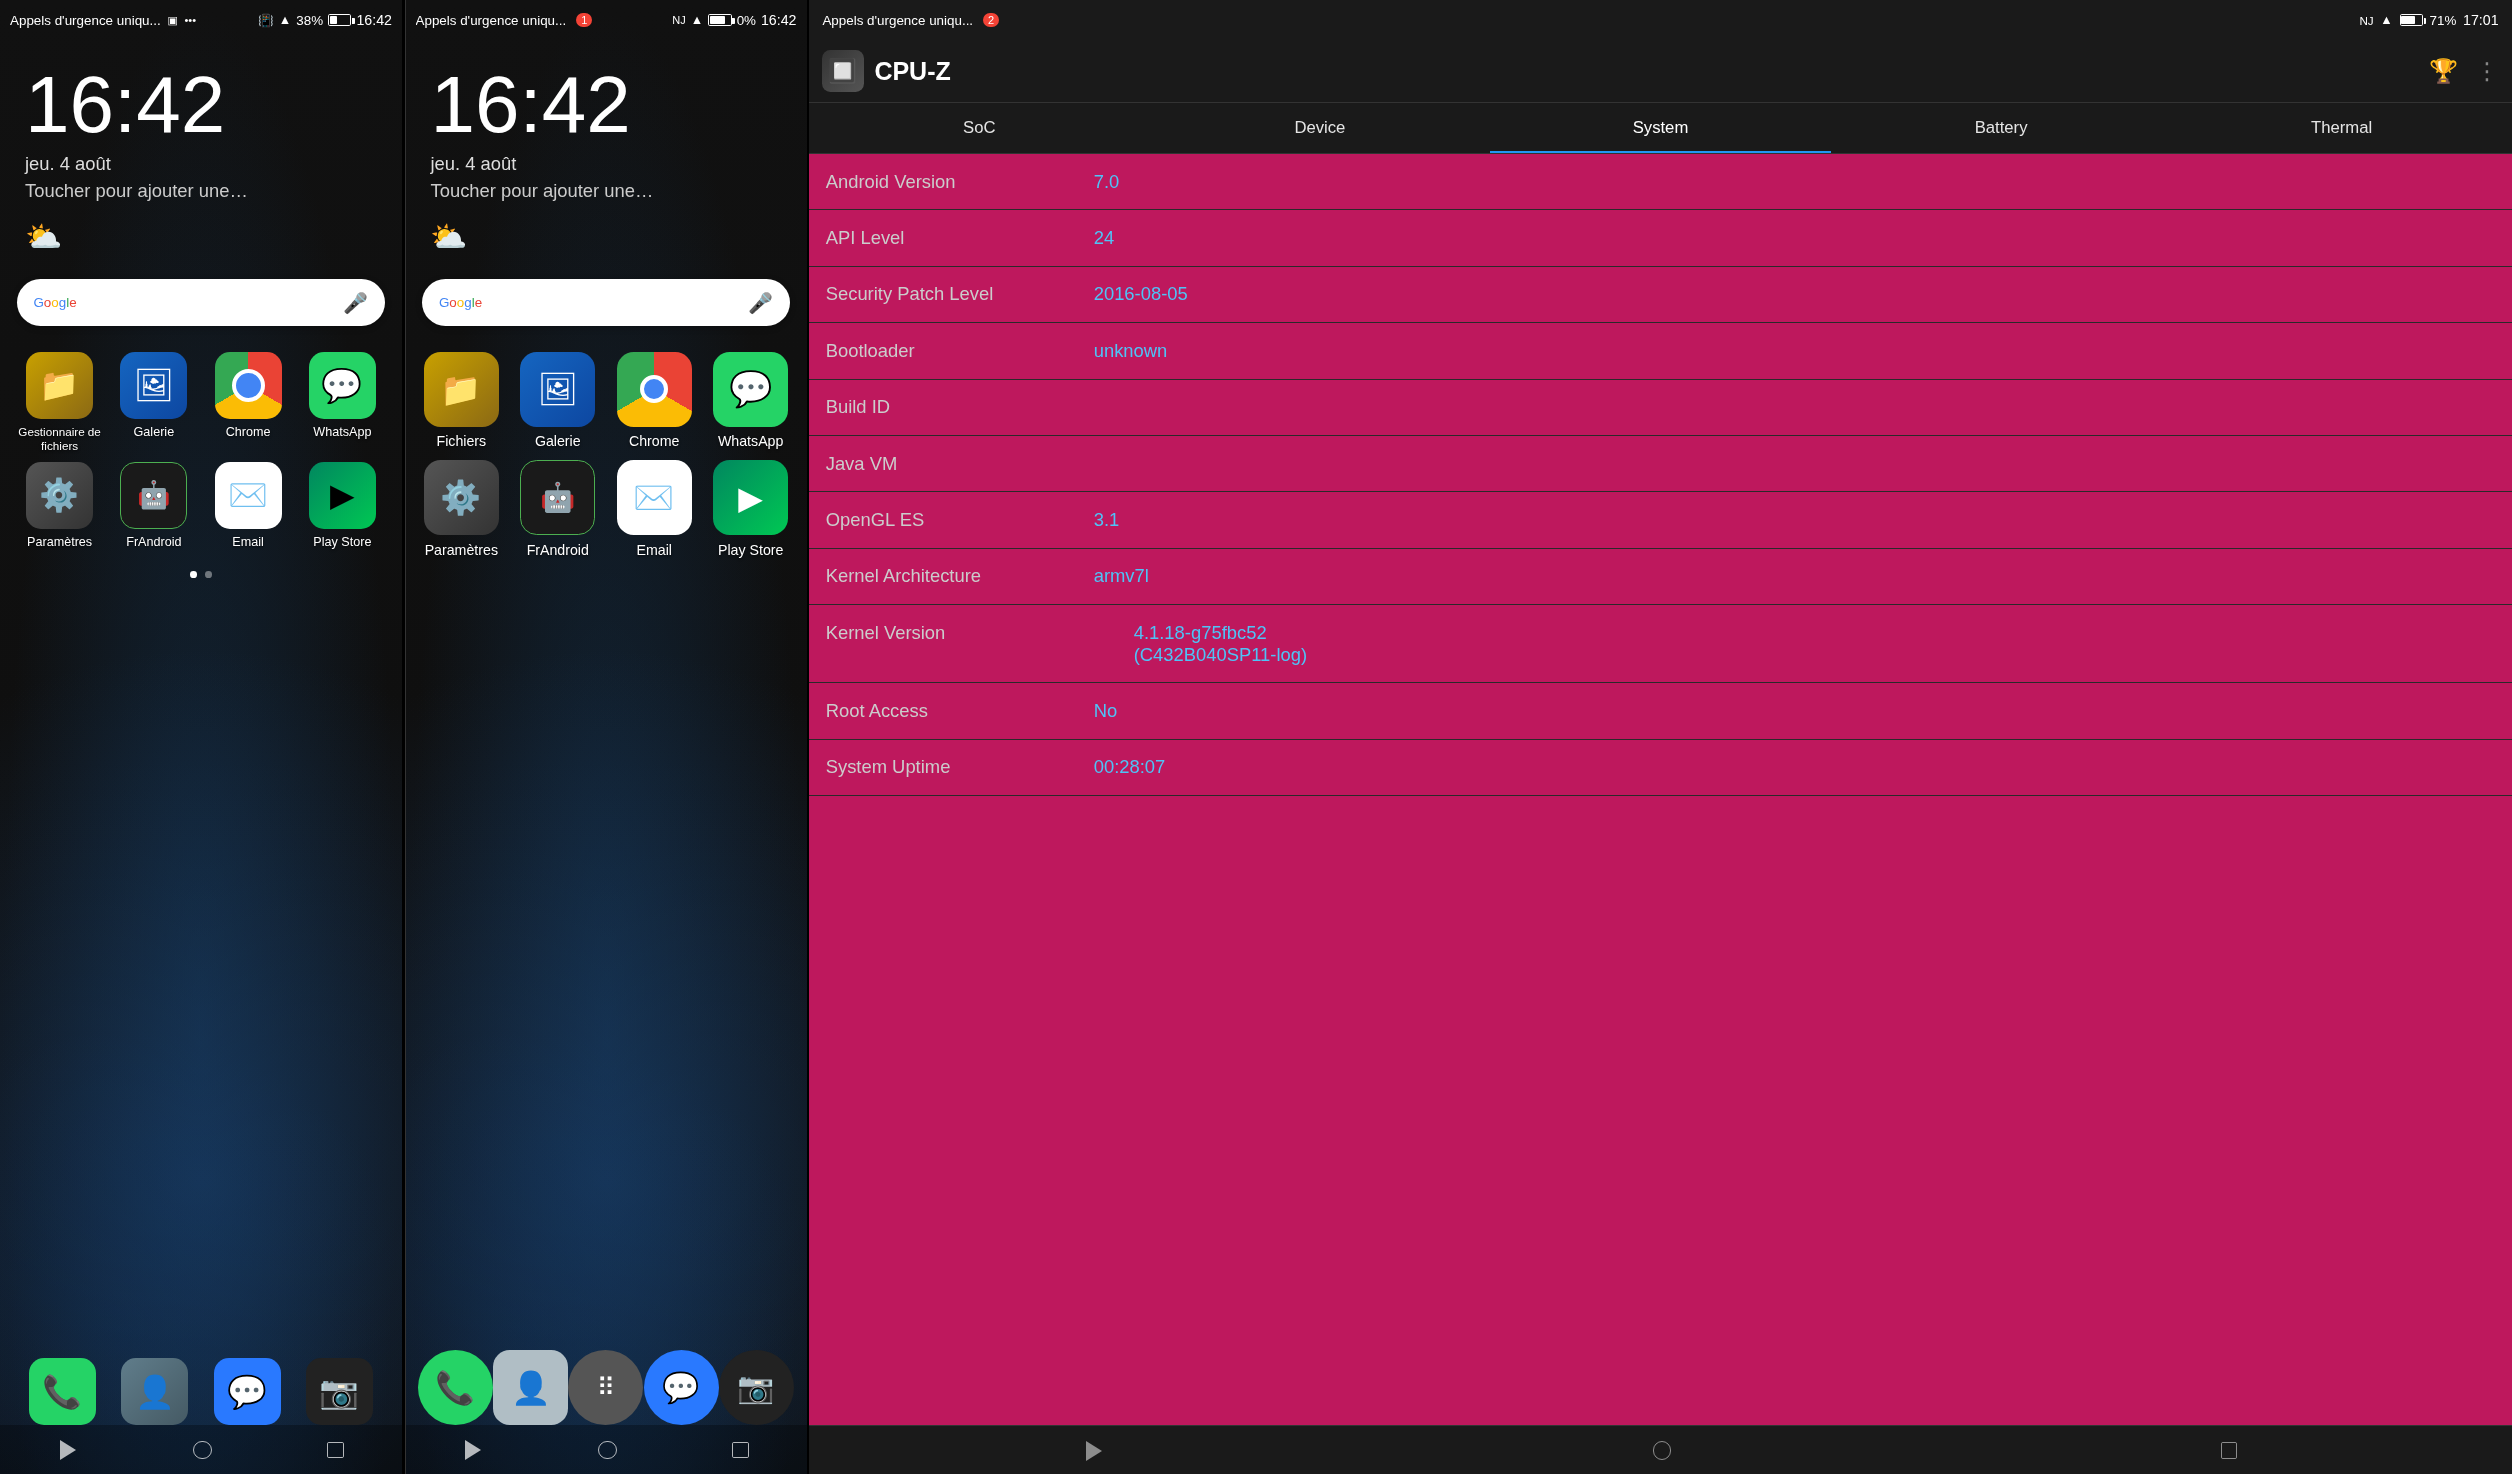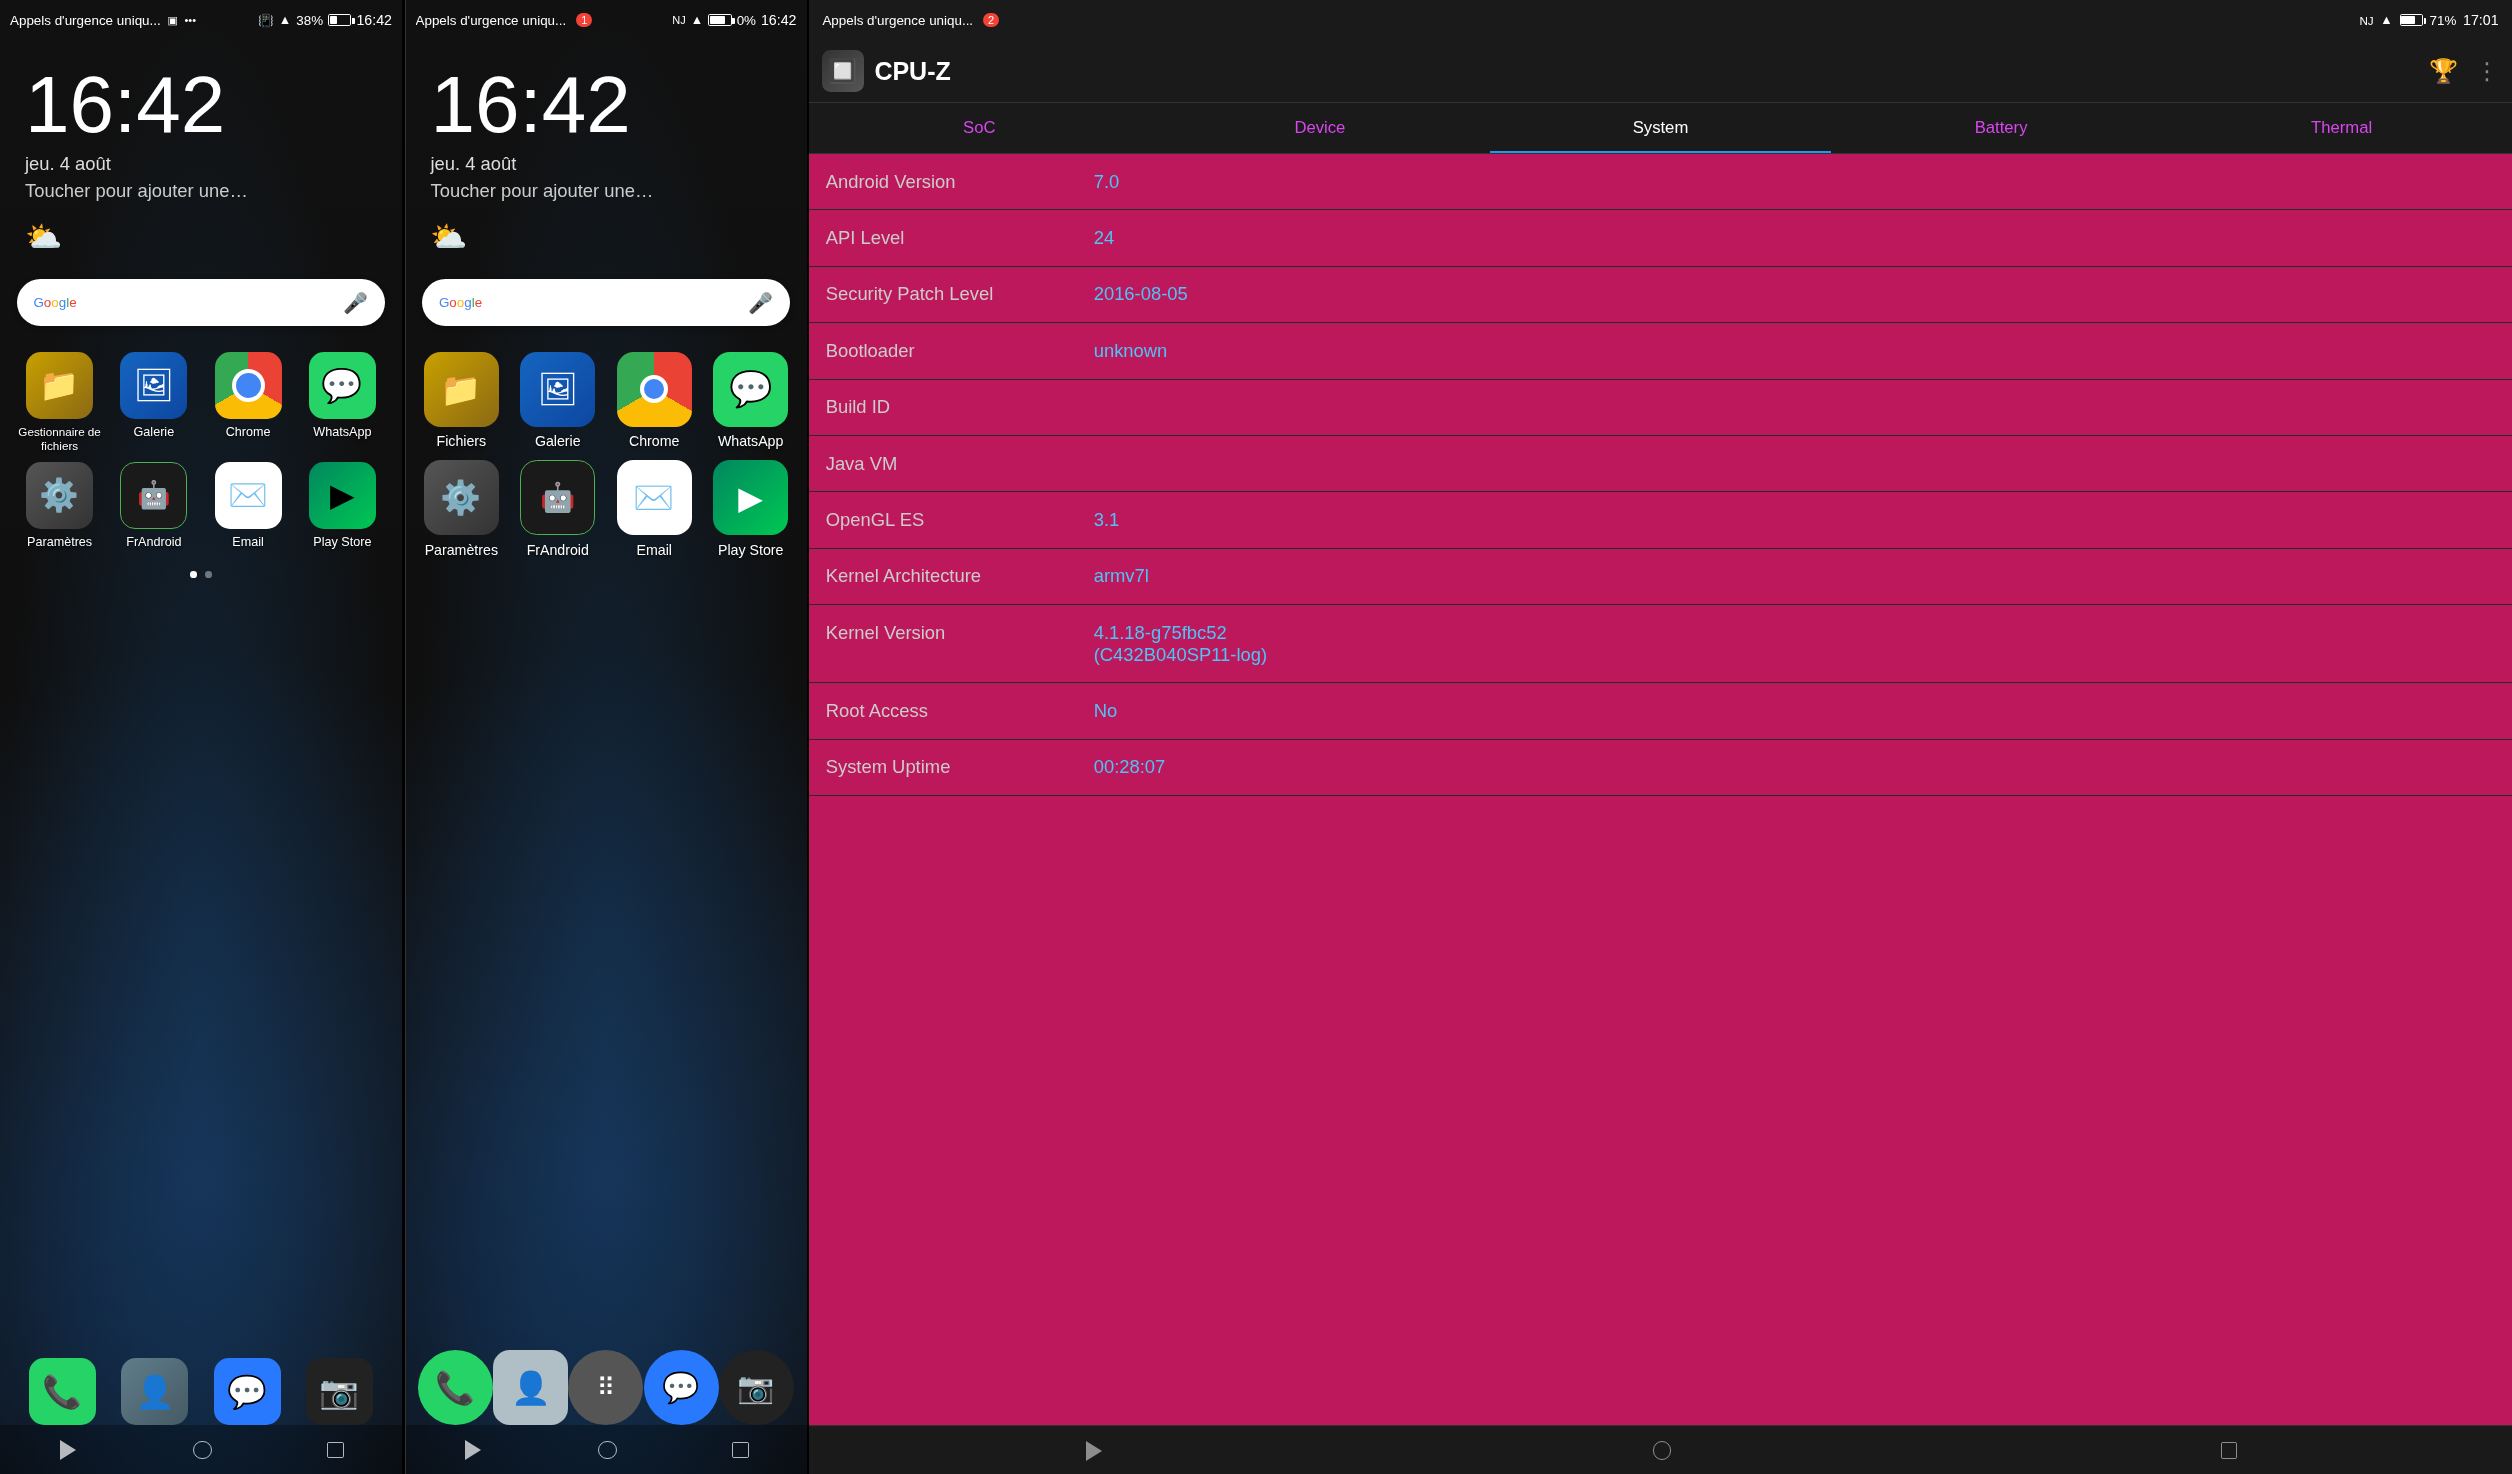--- a/index.html
+++ b/index.html
@@ -277,21 +277,21 @@
     .cpuz-tabs {
       display: flex;
       background: #1a1a1a;
       border-bottom: 0.8px solid #333;
     }
     .cpuz-tab {
       flex: 1;
       padding: 15px 6.7px;
       text-align: center;
       font-size: 16.7px;
-      color: #d946ef;
+      color: #e5e5e5;
       cursor: pointer;
       position: relative;
     }
     .cpuz-tab.active {
       color: #fff;
     }
     .cpuz-tab.active::after {
       content: '';
       position: absolute;
       bottom: 0; left: 0; right: 0;
@@ -732,21 +732,21 @@
     <div class="info-row">
       <span class="info-label">OpenGL ES</span>
       <span class="info-value">3.1</span>
     </div>
     <div class="info-row">
       <span class="info-label">Kernel Architecture</span>
       <span class="info-value">armv7l</span>
     </div>
     <div class="info-row">
       <span class="info-label">Kernel Version</span>
-      <span class="info-value" style="word-break:break-all;">4.1.18-g75fbc52<br>(C432B040SP11-log)</span>
+      <span class="info-value" style="word-break:break-all;margin-left:40px;">4.1.18-g75fbc52<br>(C432B040SP11-log)</span>
     </div>
     <div class="info-row">
       <span class="info-label">Root Access</span>
       <span class="info-value">No</span>
     </div>
     <div class="info-row">
       <span class="info-label">System Uptime</span>
       <span class="info-value">00:28:07</span>
     </div>
   </div>

